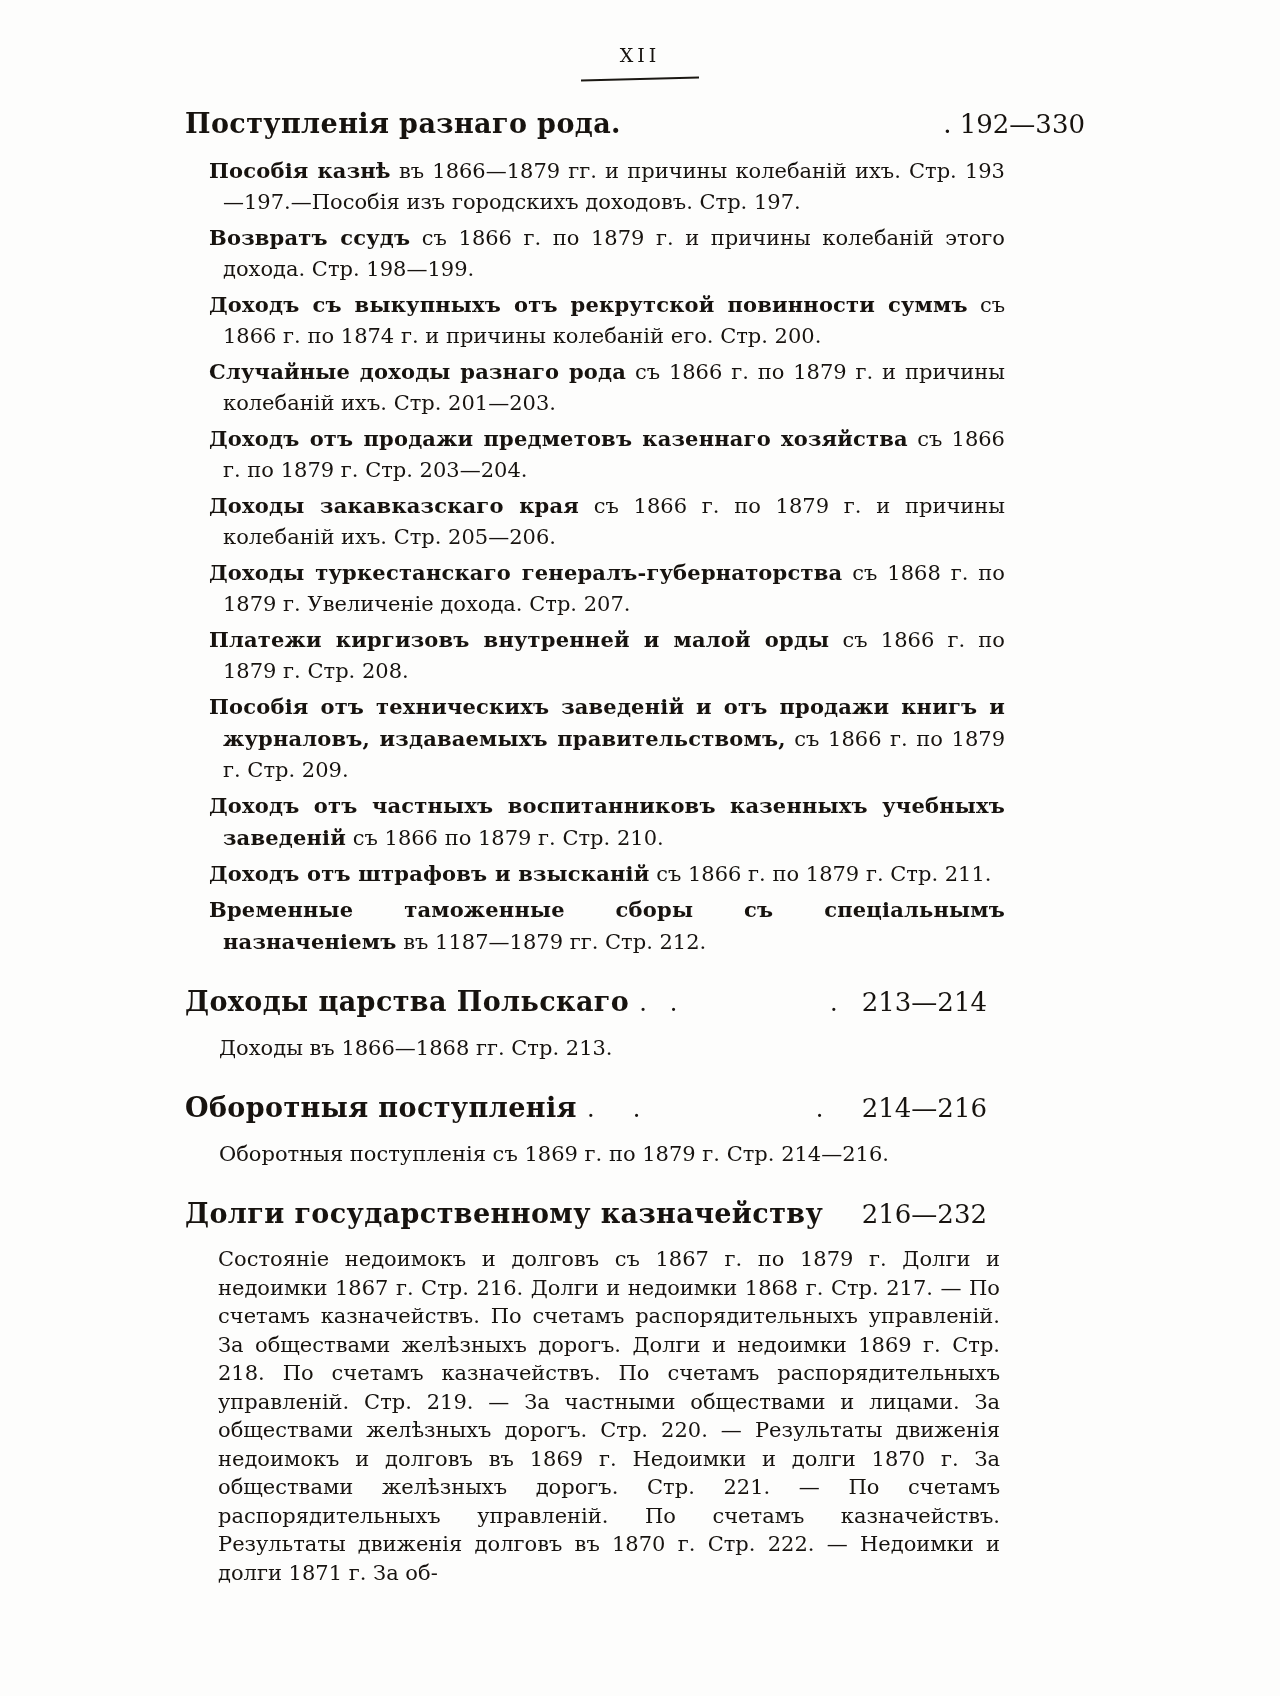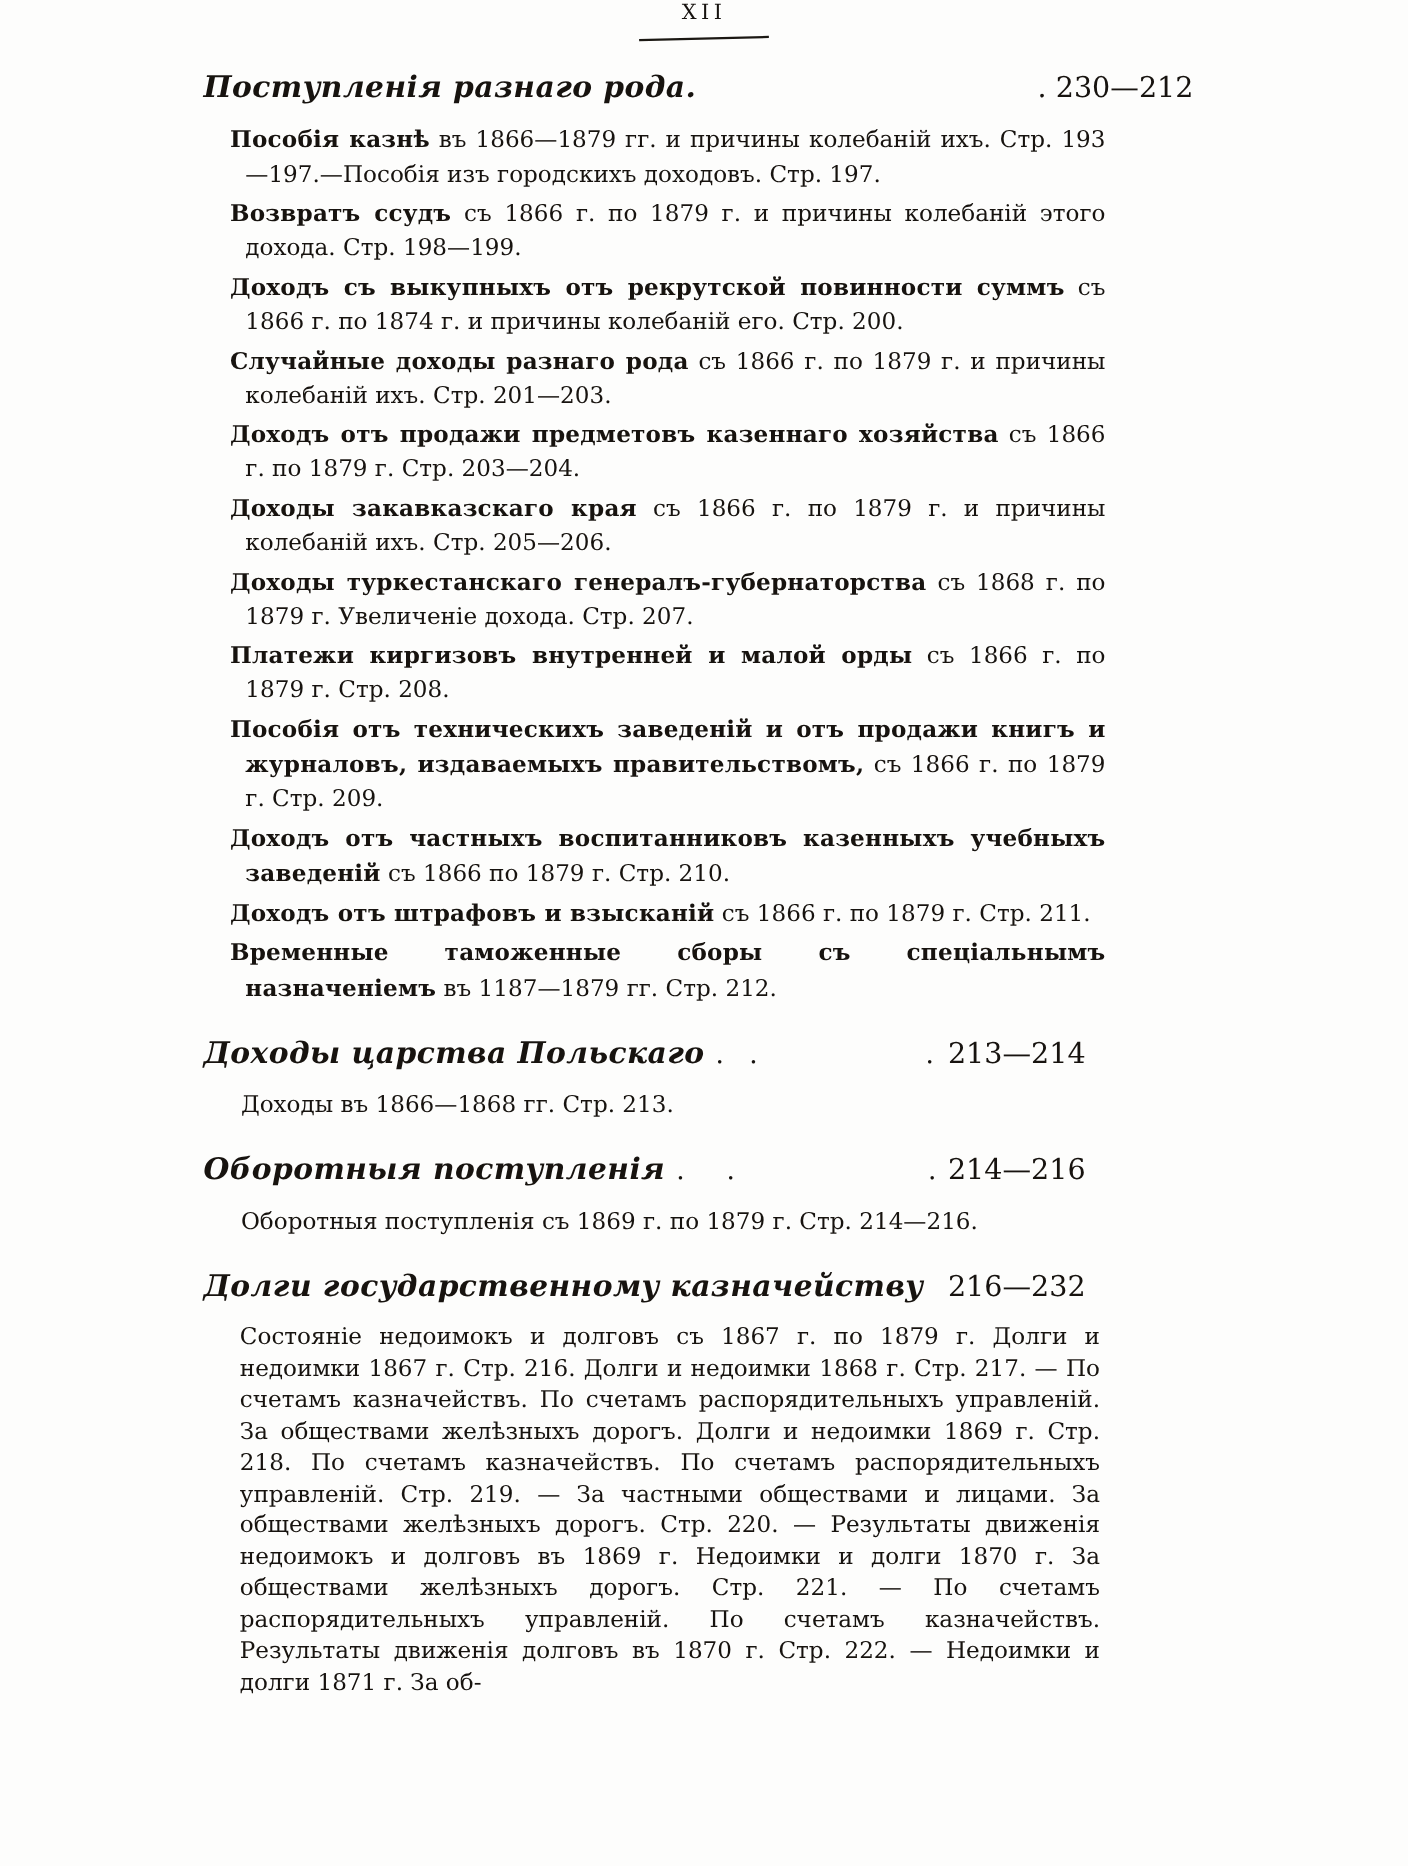--- a/index.html
+++ b/index.html
@@ -7,20 +7,21 @@
     position:relative;
     width:1280px; height:1696px;
     background:#fdfdfc;
     color:#17130f;
     font-family:"DejaVu Serif", serif;
     overflow:hidden;
     box-sizing:border-box;
   }
   .folio {
     text-align:center;
+    padding-top:44px;
     font-size:19px;
     letter-spacing:4px;
   }
   .header-rule {
     width:118px; height:2px;
     background:#1b1813;
     margin:12px auto 0 auto;
     transform:rotate(-1.4deg);
   }
   .toc { margin:26px 195px 0 185px; } 
@@ -38,21 +39,20 @@
   .heading-row {
     display:flex;
     align-items:baseline;
     margin:28px 0 16px 0;
   }
   .heading-title {
     font-size:27px;
     font-weight:bold;
     letter-spacing:0.4px;
     white-space:nowrap;
-    font-style:italic;
   }
   .dot-leader {
     flex:1 1 auto;
     white-space:pre;
     overflow:hidden;
     font-size:24px;
     padding-left:10px;
   }
   .page-range {
     font-size:26px;
@@ -78,21 +78,21 @@
 <div class="page">
   <div class="folio">XII</div>
   <div class="header-rule"></div>
 
   <div class="toc">
     <div id="sections">
         <section>
           <div class="heading-row">
             <span class="heading-title">Поступленія разнаго рода.</span>
             <span class="dot-leader"></span>
-            <span class="page-range">. 230—212</span>
+            <span class="page-range">. 192—330</span>
           </div>
           <div class="entries">
             <p class="entry"><b>Пособія казнѣ</b> <span>въ 1866—1879 гг. и причины колебаній ихъ. Стр. 193—197.—Пособія изъ городскихъ доходовъ. Стр. 197.</span></p>
             <p class="entry"><b>Возвратъ ссудъ</b> <span>съ 1866 г. по 1879 г. и причины колебаній этого дохода. Стр. 198—199.</span></p>
             <p class="entry"><b>Доходъ съ выкупныхъ отъ рекрутской повинности суммъ</b> <span>съ 1866 г. по 1874 г. и причины колебаній его. Стр. 200.</span></p>
             <p class="entry"><b>Случайные доходы разнаго рода</b> <span>съ 1866 г. по 1879 г. и причины колебаній ихъ. Стр. 201—203.</span></p>
             <p class="entry"><b>Доходъ отъ продажи предметовъ казеннаго хозяйства</b> <span>съ 1866 г. по 1879 г. Стр. 203—204.</span></p>
             <p class="entry"><b>Доходы закавказскаго края</b> <span>съ 1866 г. по 1879 г. и причины колебаній ихъ. Стр. 205—206.</span></p>
             <p class="entry"><b>Доходы туркестанскаго генералъ-губернаторства</b> <span>съ 1868 г. по 1879 г. Увеличеніе дохода. Стр. 207.</span></p>
             <p class="entry"><b>Платежи киргизовъ внутренней и малой орды</b> <span>съ 1866 г. по 1879 г. Стр. 208.</span></p>

